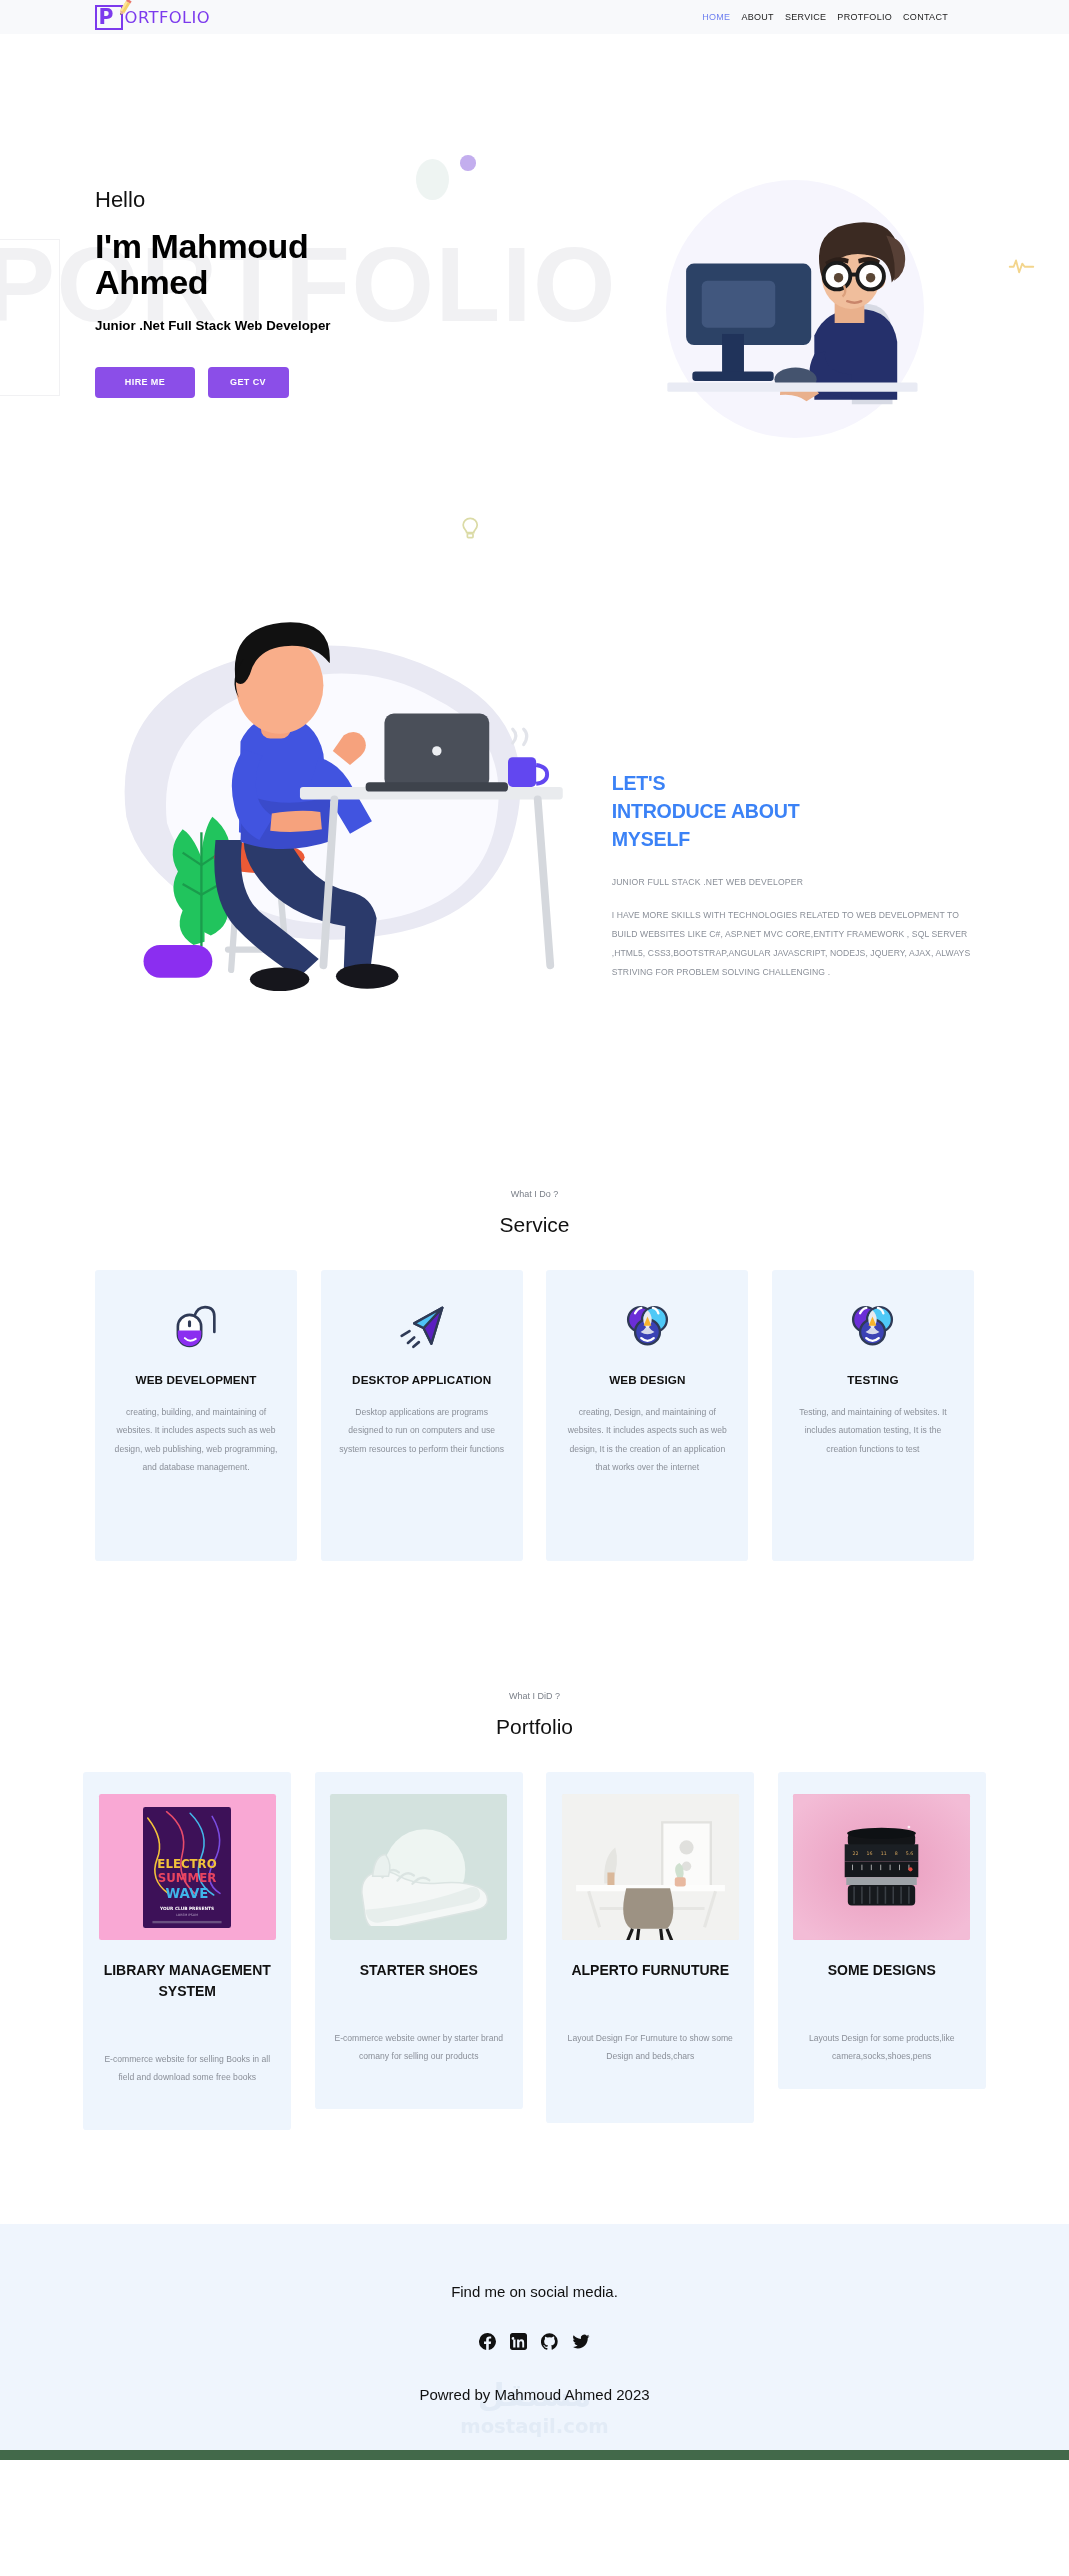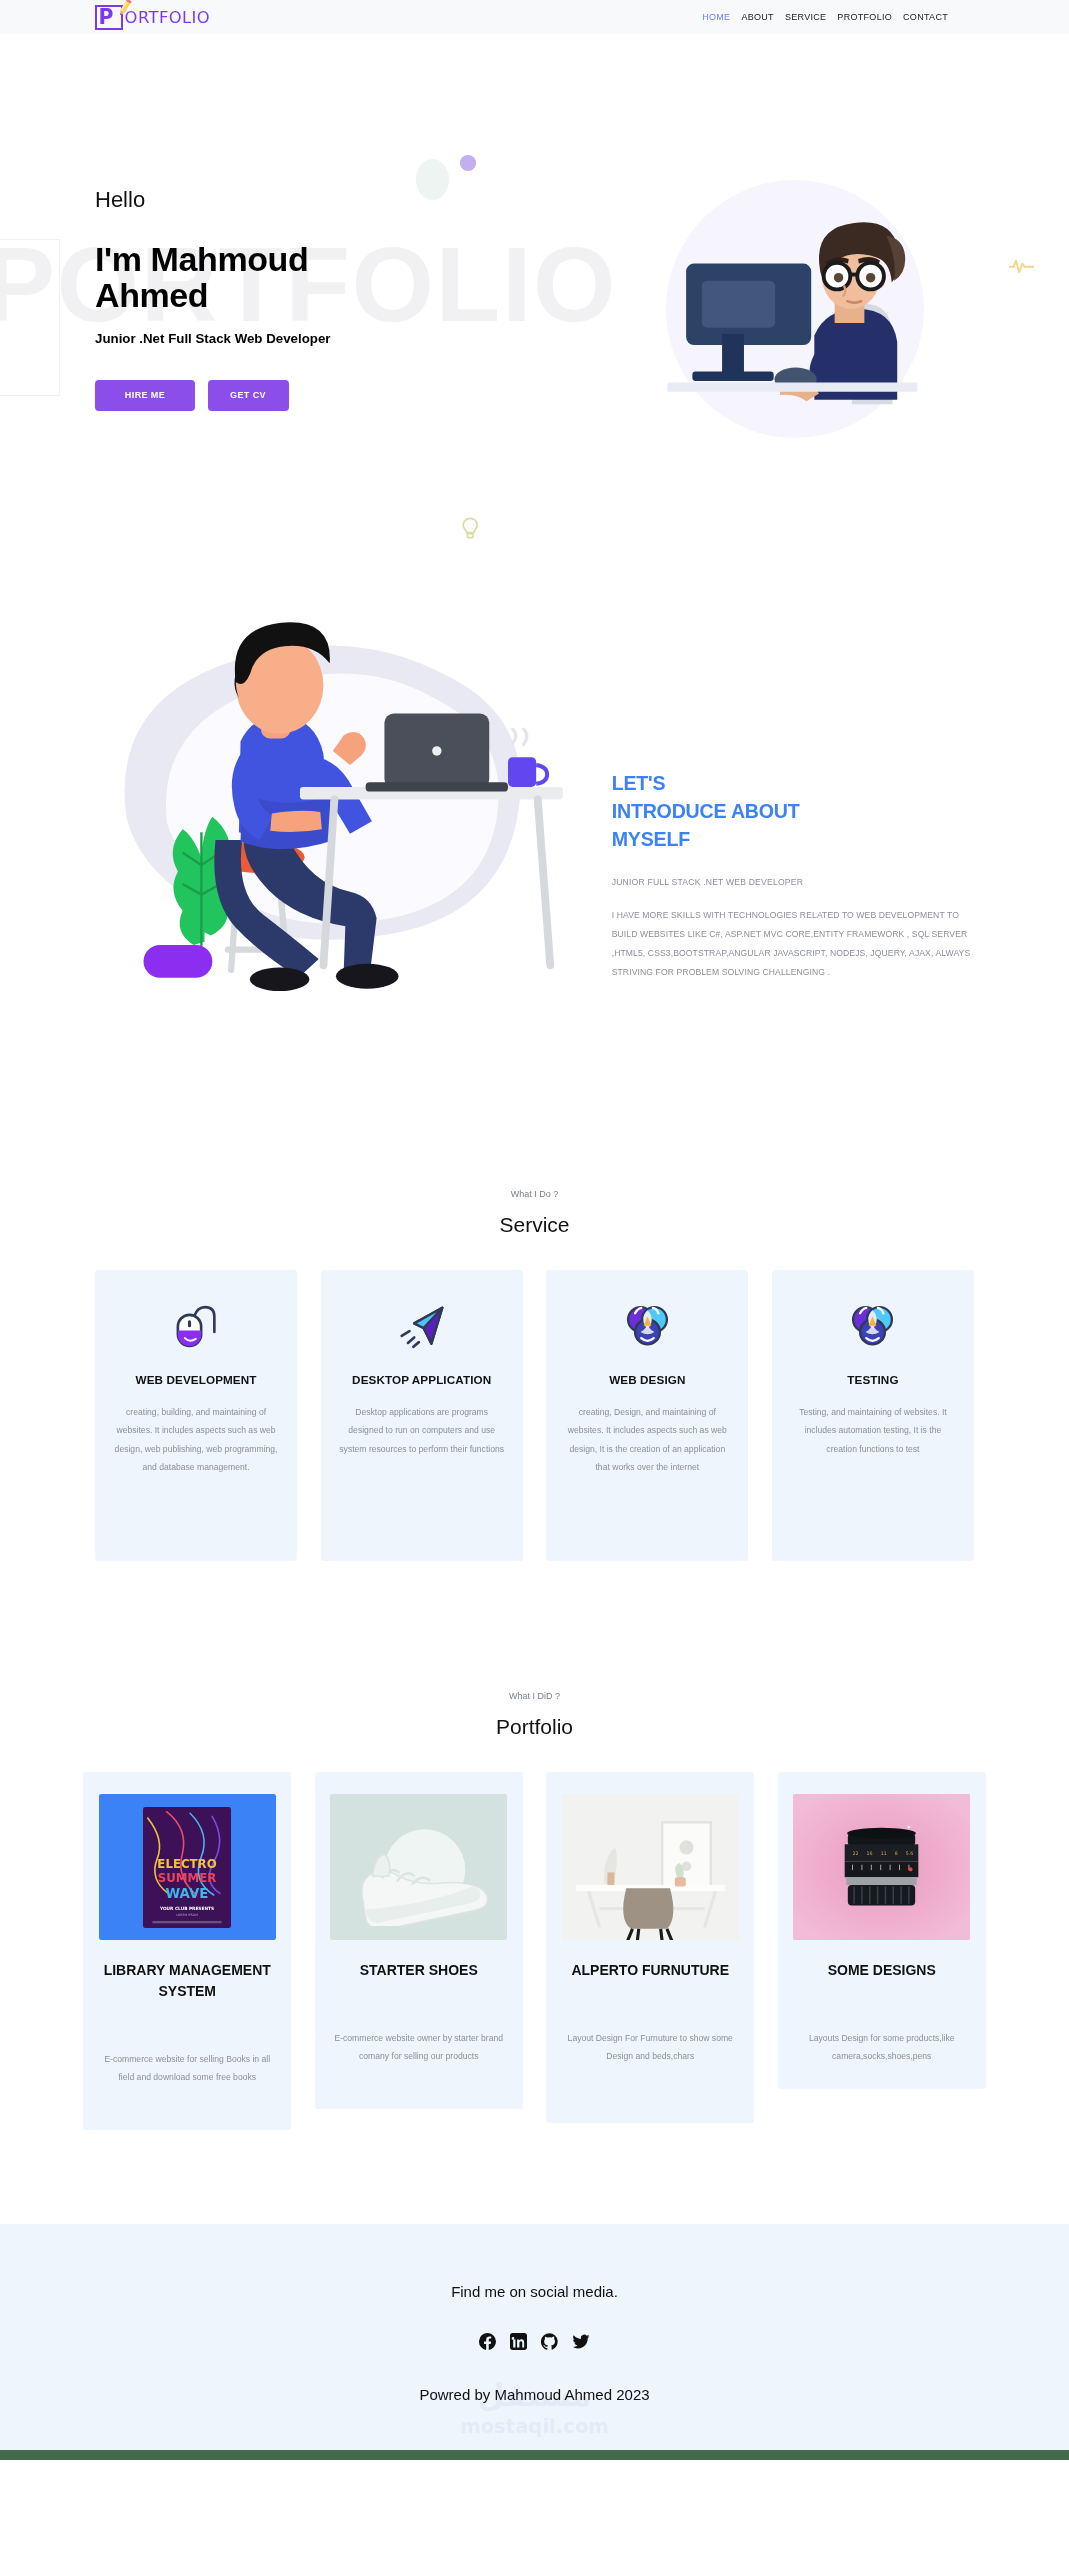--- a/index.html
+++ b/index.html
@@ -79,21 +79,21 @@
     position:absolute;left:-6.3px;top:205px;width:66px;height:157px;
     border:1.6px solid #f1f1f3;z-index:0;
   }
   .hero-inner{
     position:relative;z-index:3;
     display:flex;
     padding:0 95px;
   }
   .hero-left{ width:485px; padding-top:153px; }
   .hello{
-    font-size:22px;font-weight:400;color:#111;margin-bottom:28px;
+    font-size:22px;font-weight:400;color:#111;margin-bottom:15px;
   }
   .hero-name{
     font-size:34px;font-weight:bold;line-height:1.07;color:#000;
     letter-spacing:-0.4px;
   }
   .hero-role{
     font-size:13.3px;font-weight:bold;color:#000;margin-top:17px;
   }
   .hero-btns{ margin-top:34px; display:flex; gap:12.5px; }
   .btn{
@@ -440,21 +440,21 @@
   </div>
 </section>
 
 <section class="portfolio">
   <div class="sec-kicker">What I DiD ?</div>
   <div class="sec-title">Portfolio</div>
 
   <div class="cards">
 
     <div class="pcard p0">
-      <div class="pthumb" style="background:#3b82f6">
+      <div class="pthumb" style="background:#f9a8d4">
         <svg width="88" height="121" viewBox="0 0 112 154">
           <rect width="112" height="154" rx="3" fill="#3d1158"></rect>
           <g fill="none" stroke-width="2" stroke-linecap="round">
             <path d="M6 14 q22 28 12 52 q-10 26 14 44" stroke="#f2c23a"></path>
             <path d="M30 6 q28 22 20 54 q-8 30 18 52" stroke="#e84c6a"></path>
             <path d="M60 8 q26 26 14 56 q-12 30 16 48" stroke="#43b7e8"></path>
             <path d="M88 12 q18 30 2 58 q-14 26 8 40" stroke="#7a4ce0"></path>
           </g>
           <text x="56" y="78" fill="#f2c23a" font-size="15" font-weight="bold" text-anchor="middle" font-family="DejaVu Sans">ELECTRO</text>
           <text x="56" y="96" fill="#e8445f" font-size="15" font-weight="bold" text-anchor="middle" font-family="DejaVu Sans">SUMMER</text>

